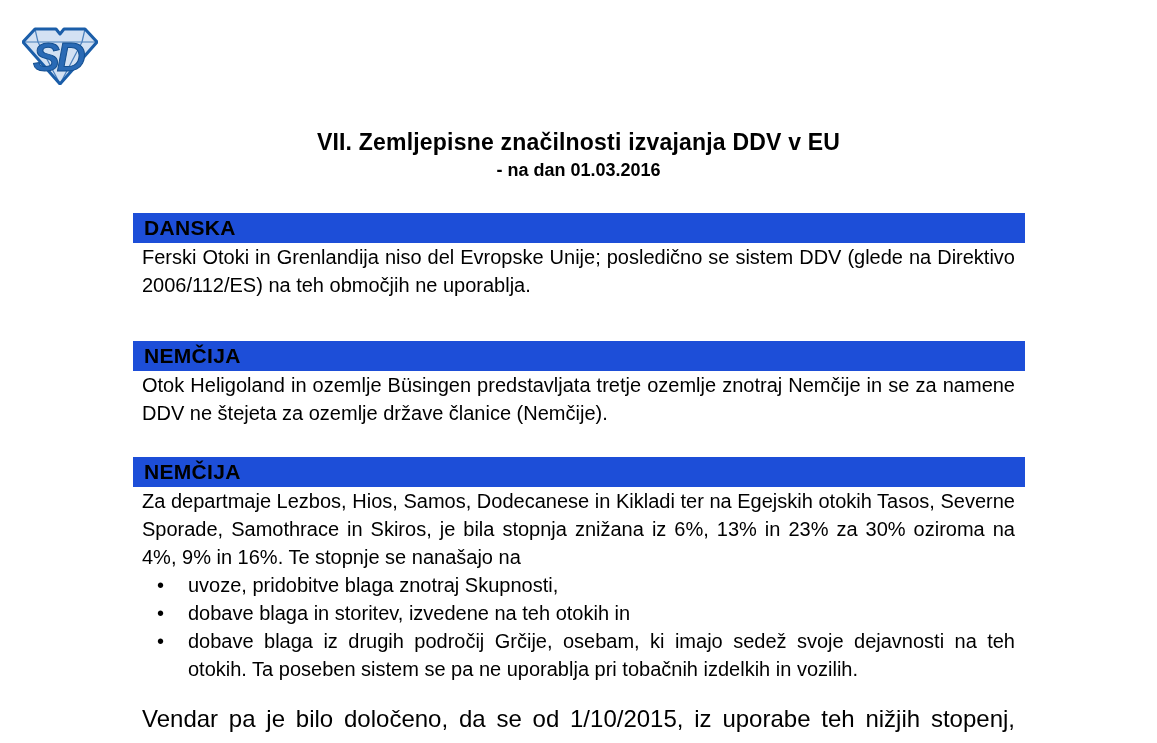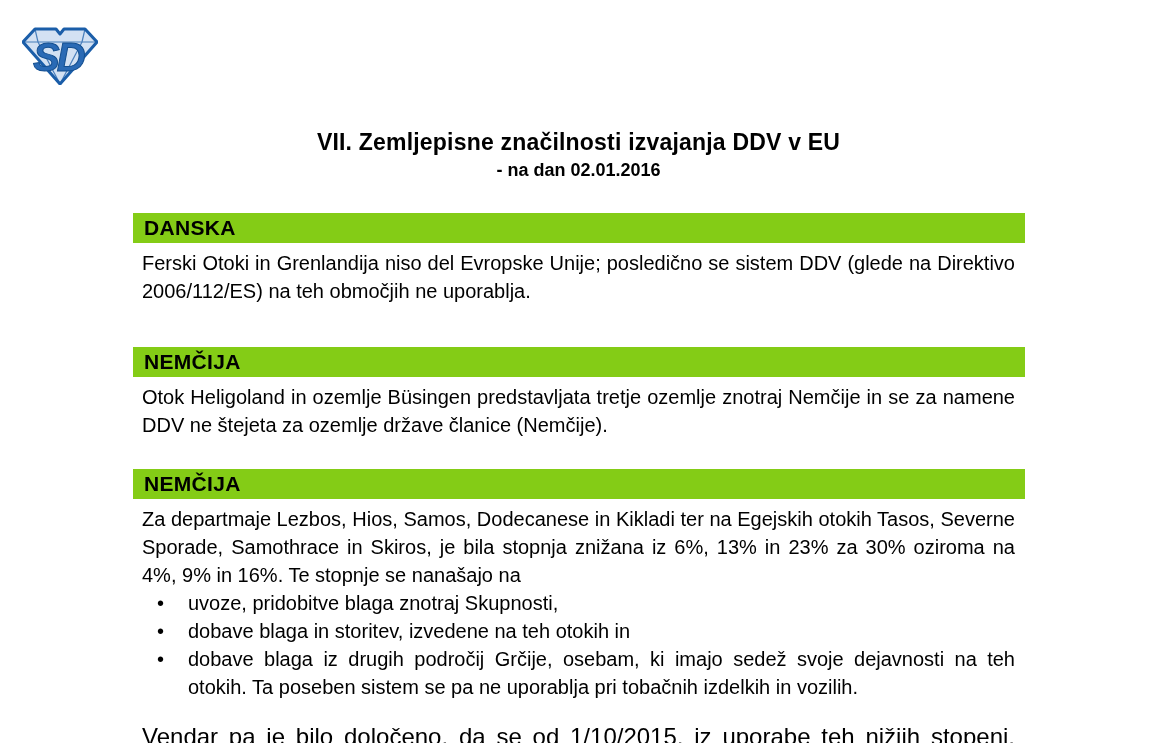--- a/index.html
+++ b/index.html
@@ -54,31 +54,31 @@
     top: 213px;
     left: 133px;
     width: 892px;
   }
 
   section { margin: 0; }
   .gap-md { margin-top: 42px; }
   .gap-lg { margin-top: 30px; }
 
   .sec-head {
-    background: #84cc16;
+    background: #1d4ed8;
     height: 30px;
     line-height: 30px;
     padding-left: 11px;
     font-size: 21px;
     font-weight: bold;
     letter-spacing: 0.3px;
   }
   .sec-body {
     margin: 0;
-    padding: 6px 10px 0 9px;
+    padding: 0 10px 0 9px;
     font-size: 20px;
     line-height: 28px;
     text-align: justify;
   }
 
   .bullets {
     list-style: none;
     margin: 0;
     padding: 0;
   }
@@ -119,21 +119,21 @@
       <line x1="13" y1="2" x2="16" y2="15"></line>
       <line x1="63" y1="2" x2="60" y2="15"></line>
       <line x1="16" y1="15" x2="38" y2="57"></line>
       <line x1="60" y1="15" x2="38" y2="57"></line>
     </g>
     <text x="11" y="44" font-family="Liberation Sans, DejaVu Sans, sans-serif" font-size="40" font-weight="bold" font-style="italic" fill="#2a6ab5" stroke="#134e8f" stroke-width="1" letter-spacing="-3">SD</text>
   </svg>
 
   <div class="title-block">
     <div class="doc-title">VII. Zemljepisne značilnosti izvajanja DDV v EU</div>
-    <div class="doc-subtitle">- na dan 02.01.2016</div>
+    <div class="doc-subtitle">- na dan 01.03.2016</div>
   </div>
 
   <div class="content">
 
     <section>
       <div class="sec-head">DANSKA</div>
       <p class="sec-body">Ferski Otoki in Grenlandija niso del Evropske Unije; posledično se sistem DDV (glede na Direktivo 2006/112/ES) na teh območjih ne uporablja.</p>
     </section>
 
     <section class="gap-md">

